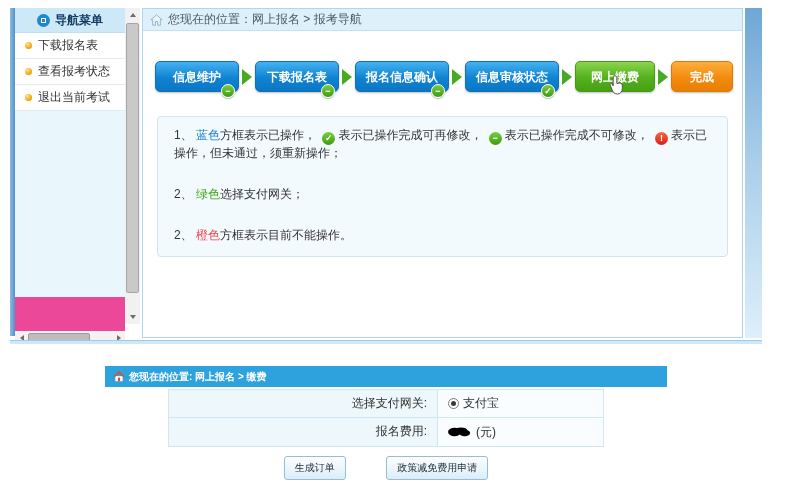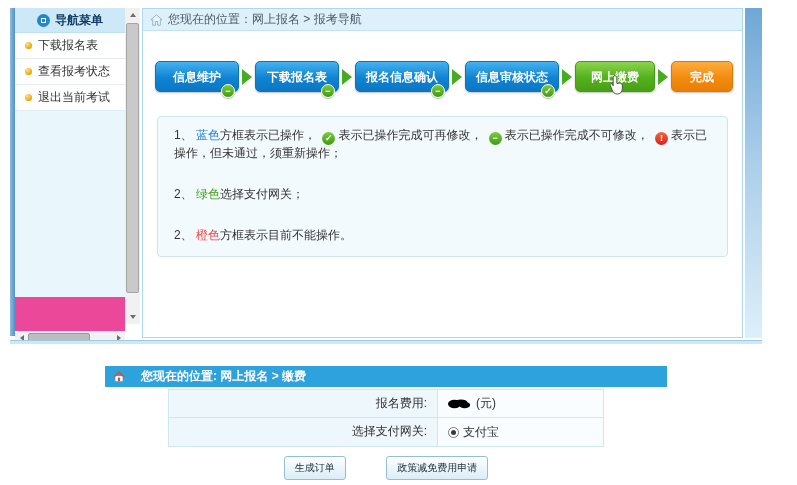--- a/index.html
+++ b/index.html
@@ -69,22 +69,22 @@
   .notes p { margin-top:24px; }
   .notes p:first-child { margin-top:0; }
   .c-blue { color:#1b7fd2; } .c-green { color:#43a117; } .c-orange { color:#ef4444; }
   .mini { display:inline-block; width:13px; height:13px; border-radius:50%; color:#fff; font-size:9px;
           font-weight:bold; line-height:13px; text-align:center; vertical-align:-2px; margin:0 3px; }
   .mini.green { background:linear-gradient(#79cd3c,#3f9a12); }
   .mini.red   { background:linear-gradient(#f2693f,#d71f1c); }
 
   
   .pay { position:absolute; left:105px; top:366px; width:562px; }
-  .pay-bar { height:21px; background:#2ea2dc; display:flex; align-items:center; gap:16px;
-             padding-left:8px; color:#fff; font-size:12px; font-weight:bold; }
+  .pay-bar { height:21px; background:#2ea2dc; display:flex; align-items:center; gap:4px;
+             padding-left:8px; color:#fff; font-size:10px; font-weight:bold; }
   .pay-table { width:436px; margin:2px auto 0 auto; border:1px solid #cfe6f4; }
   .pay-row { display:flex; height:28px; border-bottom:1px solid #cfe6f4; }
   .pay-row:last-child { border-bottom:none; }
   .pay-label { flex:1; background:#eef7fc; border-right:1px solid #cfe6f4; text-align:right;
                padding-right:10px; line-height:27px; font-size:12px; color:#333; }
   .pay-value { width:165px; background:#f9fdff; padding-left:10px; line-height:27px; font-size:12px;
                color:#333; display:flex; align-items:center; gap:4px; }
   .radio { width:11px; height:11px; border-radius:50%; border:1px solid #7a7a7a; background:#fff;
            display:inline-flex; align-items:center; justify-content:center; cursor:pointer; }
   .radio i { width:5px; height:5px; border-radius:50%; background:#3a3a3a; }
@@ -214,38 +214,38 @@
     <svg width="12" height="11" viewBox="0 0 16 15">
       <path d="M3 7 L3 14 L13 14 L13 7 Z" fill="#ffffff"></path>
       <path d="M8 0 L16 8 L13.2 8 L8 3 L2.8 8 L0 8 Z" fill="#e8482e"></path>
       <rect x="6.5" y="9" width="3" height="5" fill="#e8482e"></rect>
     </svg>
     <span>您现在的位置: 网上报名 &gt; 缴费</span>
   </div>
 
   <div class="pay-table">
     <div class="pay-row">
+      <div class="pay-label">选择支付网关:</div>
+      <div class="pay-value">
+        <span class="radio">
+            <i></i>
+          </span>
+        <span>支付宝</span>
+      </div>
+    </div>
+    <div class="pay-row">
       <div class="pay-label">报名费用:</div>
       <div class="pay-value">
         <svg width="24" height="12" viewBox="0 0 26 12">
           <ellipse cx="7" cy="6" rx="7" ry="4.5" fill="#000"></ellipse>
           <ellipse cx="14" cy="4.5" rx="7" ry="3.5" fill="#000"></ellipse>
           <ellipse cx="18" cy="7" rx="6" ry="3.5" fill="#000"></ellipse>
         </svg>
         <span>(元)</span>
       </div>
     </div>
-    <div class="pay-row">
-      <div class="pay-label">选择支付网关:</div>
-      <div class="pay-value">
-        <span class="radio">
-            <i></i>
-          </span>
-        <span>支付宝</span>
-      </div>
-    </div>
   </div>
 
   <div class="pay-buttons">
     <span class="btn">生成订单</span>
     <span class="btn">政策减免费用申请</span>
   </div>
 </div>
 
 </body></html>

